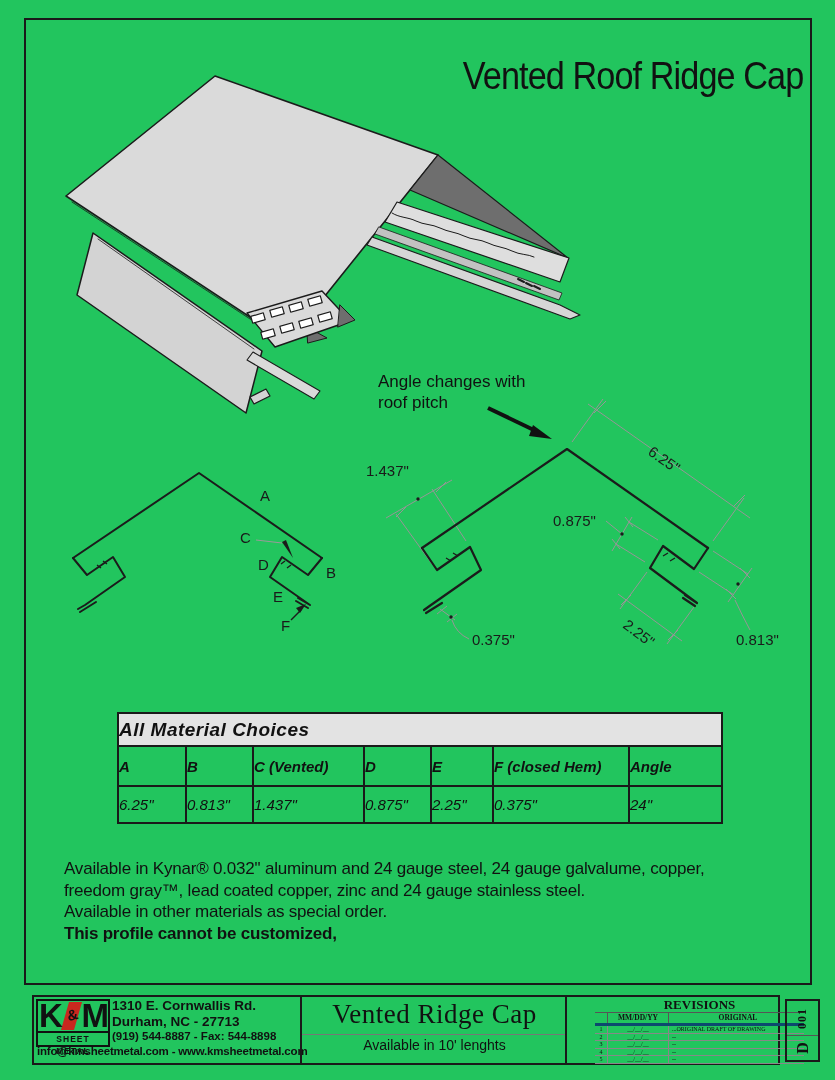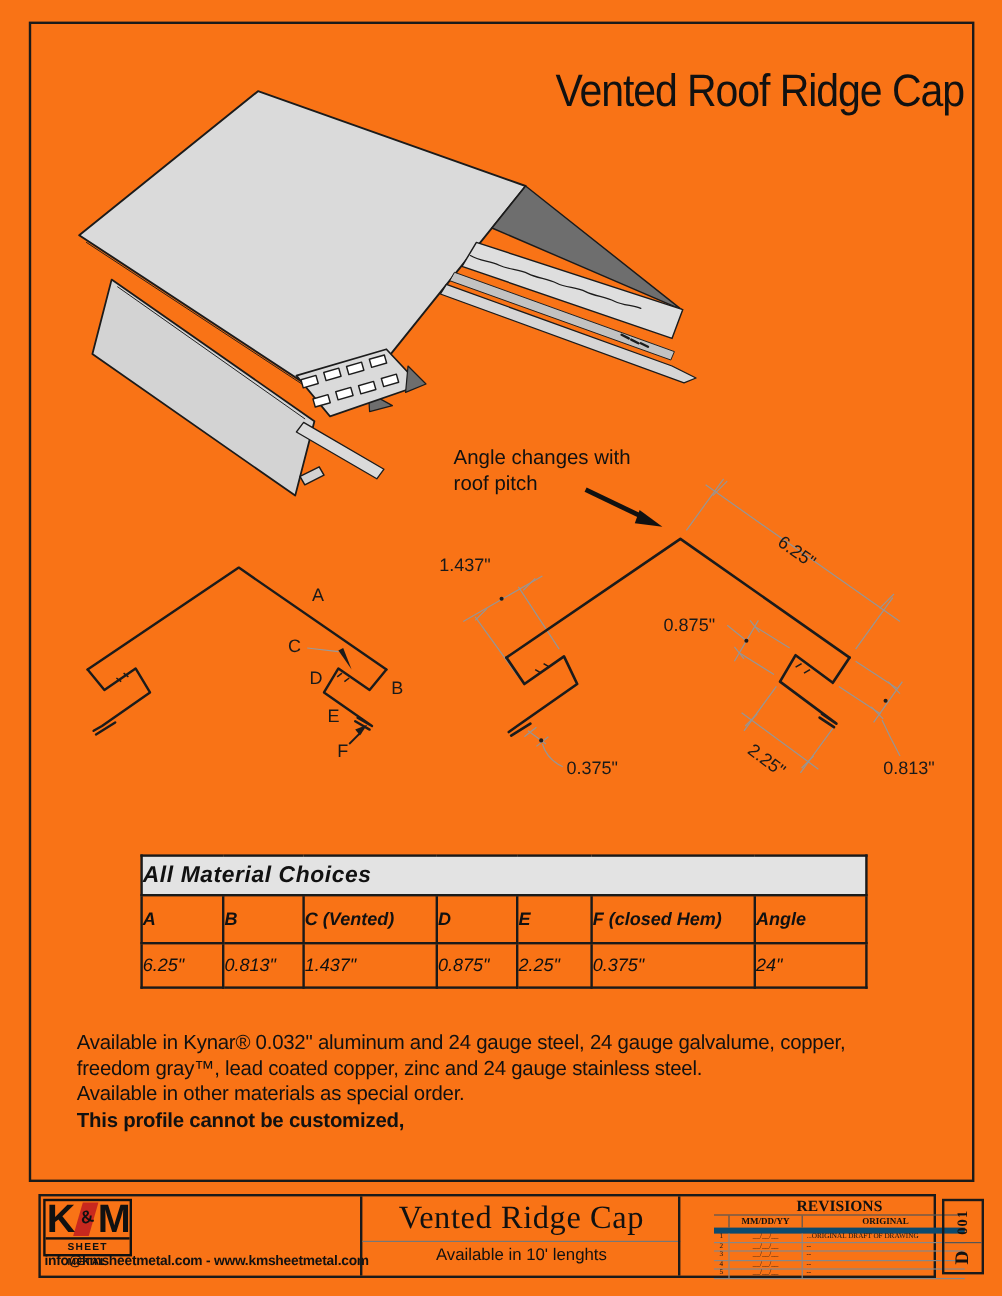--- a/index.html
+++ b/index.html
@@ -1,16 +1,16 @@
 <!DOCTYPE html>
 <html><head>
 <meta charset="utf-8">
 <style>
   html,body{margin:0;padding:0;background:#fff;}
-  #page{position:relative;width:835px;height:1080px;background:#f97316;overflow:hidden;
+  #page{position:relative;width:835px;height:1080px;background:#22c55e;overflow:hidden;
         font-family:"Liberation Sans",sans-serif;color:#111;}
   .abs{position:absolute;}
   #frame{left:24px;top:18px;width:784px;height:963px;border:2px solid #1a1a1a;}
   #main-title{top:54px;right:32px;font-size:38px;line-height:44px;letter-spacing:-1px;
               transform:scaleX(0.9);transform-origin:right center;white-space:nowrap;}
   #annotation{left:378px;top:371px;font-size:17px;line-height:21px;white-space:pre-line;}
   
   #mat-table{left:117px;top:712px;border-collapse:collapse;table-layout:fixed;}
   #mat-table td,#mat-table th{border:2px solid #1a1a1a;padding:0;font-style:italic;}
   #mat-table .t-title{height:31px;background:#e3e3e3;font-size:19px;font-weight:bold;letter-spacing:0.5px;}
@@ -37,21 +37,21 @@
   #contact{left:3px;top:48px;width:264px;font-size:11.5px;font-weight:bold;letter-spacing:-0.2px;white-space:nowrap;}
   .vdiv{position:absolute;top:0;width:2px;height:100%;background:#1a1a1a;}
   #title-cell{left:268px;top:0;width:265px;height:100%;}
   #prod-title{left:0;top:2px;width:100%;text-align:center;font-size:27px;letter-spacing:0.5px;font-family:Liberation Serif, serif;}
   #title-cell .hdiv{position:absolute;left:0;top:37px;width:100%;height:1px;background:#777;}
   #prod-sub{left:0;top:40px;width:100%;text-align:center;font-size:14px;}
   
   #rev{left:533px;top:0;width:209px;height:100%;font-family:"Liberation Serif",serif;margin-left:28px;}
   #rev-title{height:15px;line-height:15px;text-align:center;font-size:13px;font-weight:bold;
              border-bottom:1px solid #555;}
-  #rev-head{display:flex;height:10px;border-bottom:5px solid #0c4a6e;font-size:7.5px;font-weight:bold;}
+  #rev-head{display:flex;height:10px;border-bottom:3px solid #0c4a6e;font-size:7.5px;font-weight:bold;}
   .rev-row{display:flex;height:6.6px;border-bottom:0.5px solid #888;font-size:6px;line-height:6.5px;}
   .rc-num{width:12px;border-right:0.5px solid #888;text-align:center;}
   .rc-date{width:60px;border-right:0.5px solid #888;text-align:center;}
   .rc-rem{flex:1;padding-left:3px;text-align:left;}
   #rev-head .rc-num{border-right:1px solid #555;}
   #rev-head .rc-date{border-right:1px solid #555;line-height:10px;}
   #rev-head .rc-rem{text-align:center;line-height:10px;}
   
   #dbox{left:785px;top:999px;width:31px;height:59px;border:2px solid #1a1a1a;
         font-family:"Liberation Serif",serif;font-weight:bold;}
@@ -215,20 +215,25 @@
   <div id="footer-box" class="abs">
     <div id="logo-box" class="abs">
       <div id="km">
         <div id="km-band"></div>
         <span id="km-k" class="bigletter">K</span>
         <span id="km-amp">&amp;</span>
         <span id="km-m" class="bigletter">M</span>
       </div>
       <div id="sheet-metal">SHEET METAL</div>
     </div>
+    <div id="addr" class="abs">
+      <div class="a1">1310 E. Cornwallis Rd.</div>
+      <div class="a2">Durham, NC - 27713</div>
+      <div class="a3">(919) 544-8887 - Fax: 544-8898</div>
+    </div>
     <div id="contact" class="abs">info@kmsheetmetal.com - www.kmsheetmetal.com</div>
     <div class="vdiv" style="left:266px"></div>
     <div id="title-cell" class="abs">
       <div id="prod-title" class="abs">Vented Ridge Cap</div>
       <div class="hdiv"></div>
       <div id="prod-sub" class="abs">Available in 10' lenghts</div>
     </div>
     <div class="vdiv" style="left:531px"></div>
     <div id="rev" class="abs">
       <div id="rev-title">REVISIONS</div>

